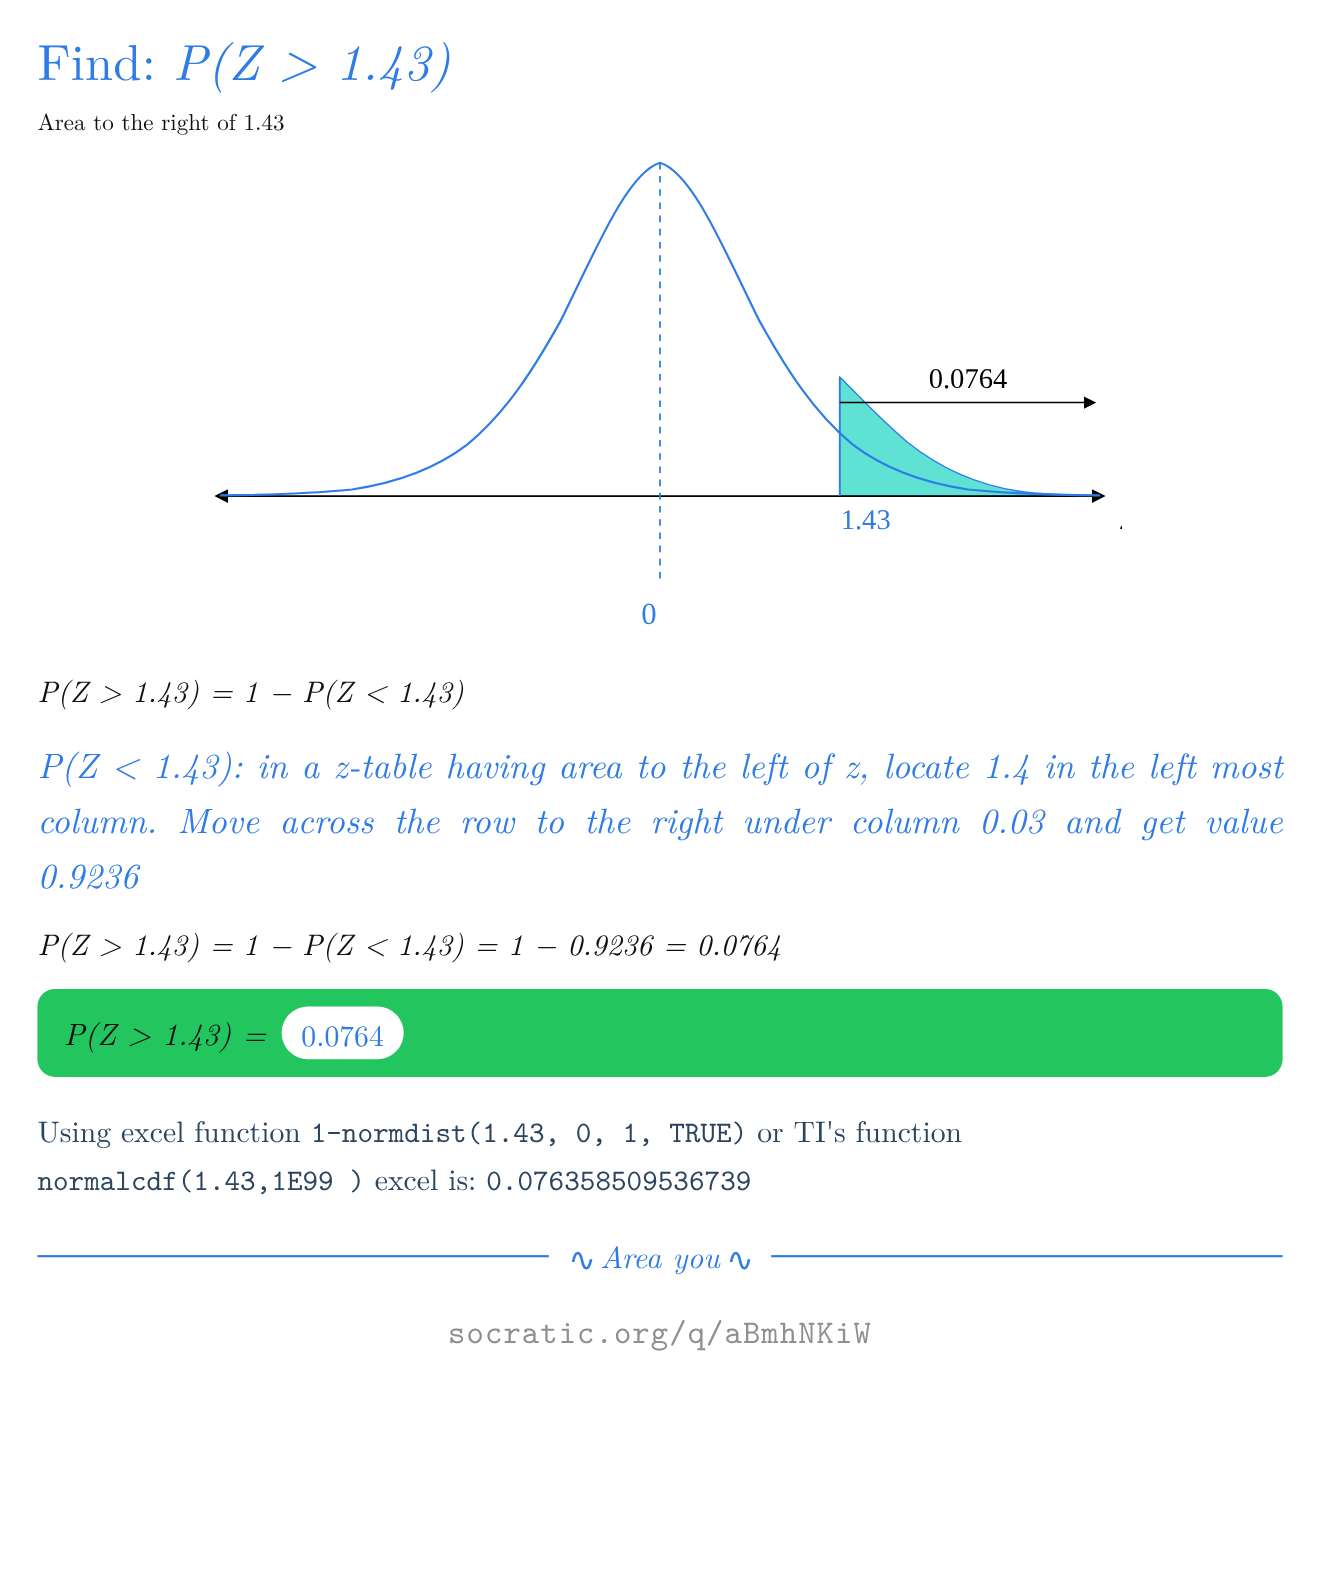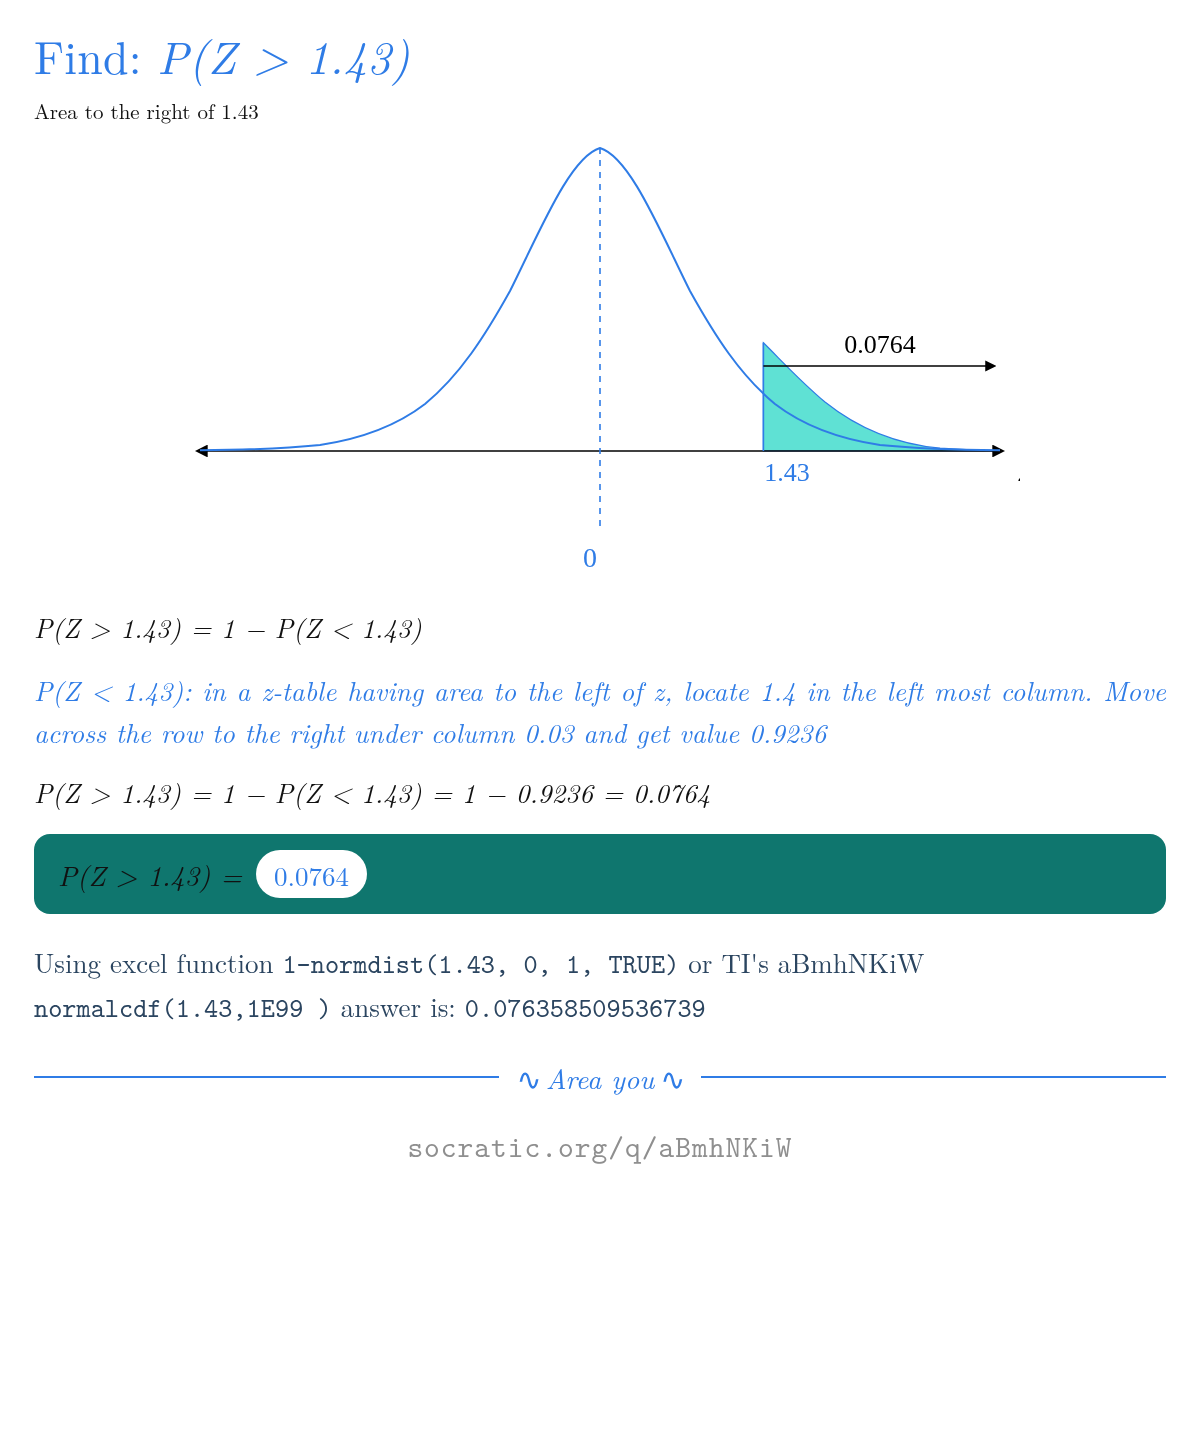--- a/index.html
+++ b/index.html
@@ -37,30 +37,30 @@
     justify-content:center;
     margin-bottom:18px;
   }
   svg.plot{display:block;}
   .mathline{
     font-size:27px;
     margin:14px 0;
     line-height:1.4;
   }
   .blue-italic{
-    font-size:27px;
+    font-size:32px;
     color:var(--blue);
     font-style:italic;
     text-align:justify;
     line-height:1.55;
     margin:24px 0 20px 0;
   }
   .blue-italic .mathexpr{font-style:italic;}
   .answer-pill{
-    background:#0f766e;
+    background:#22c55e;
     border-radius:16px;
     padding:16px 24px;
     margin:22px 0 28px 0;
     font-size:28px;
     display:flex;
     align-items:center;
     gap:14px;
   }
   .answer-pill .lhs{color:#111;}
   .answer-pill .rhs{
@@ -177,22 +177,22 @@
 <div class="mathline">
   <span class="Z-it">P(Z &gt; 1.43) = 1 − P(Z &lt; 1.43) = 1 − 0.9236 = 0.0764</span>
 </div>
 
 <div class="answer-pill">
   <span class="lhs Z-it">P(Z &gt; 1.43) =</span>
   <span class="rhs">0.0764</span>
 </div>
 
 <div class="calc-note">
-  <span>Using excel function </span><span class="mono">1-normdist(1.43, 0, 1, TRUE)</span><span> or TI's aBmhNKiW</span><br>
-  <span class="mono">normalcdf(1.43,1E99 )</span><span>  answer is: </span><span class="mono">0.076358509536739</span>
+  <span>Using excel function </span><span class="mono">1-normdist(1.43, 0, 1, TRUE)</span><span> or TI's function</span><br>
+  <span class="mono">normalcdf(1.43,1E99 )</span><span>  excel is: </span><span class="mono">0.076358509536739</span>
 </div>
 
 <div class="thanks-rule">
   <div class="hline"></div>
   <div class="label">
     <span class="swirl">­∿</span>
     <span>Area you</span>
     <span class="swirl">∿­</span>
   </div>
   <div class="hline"></div>

